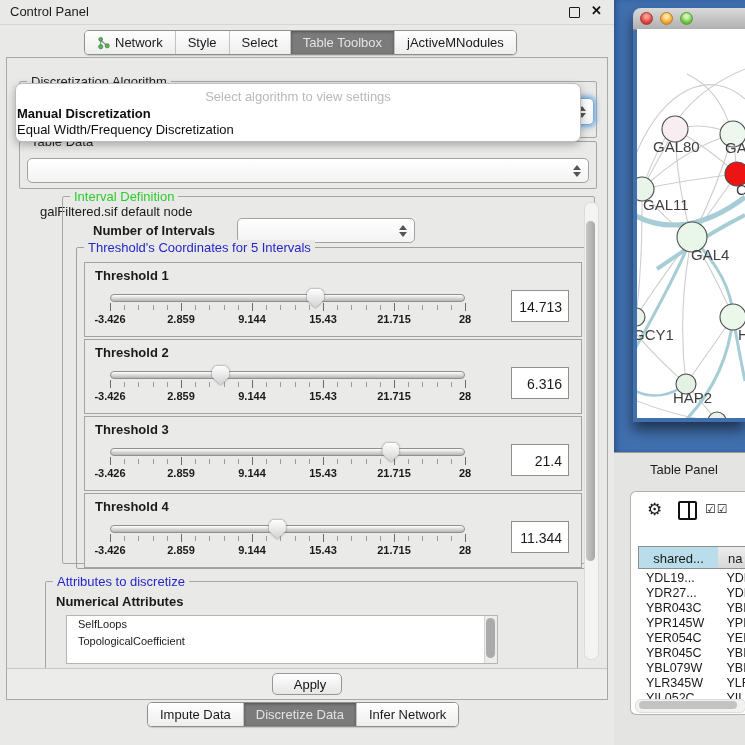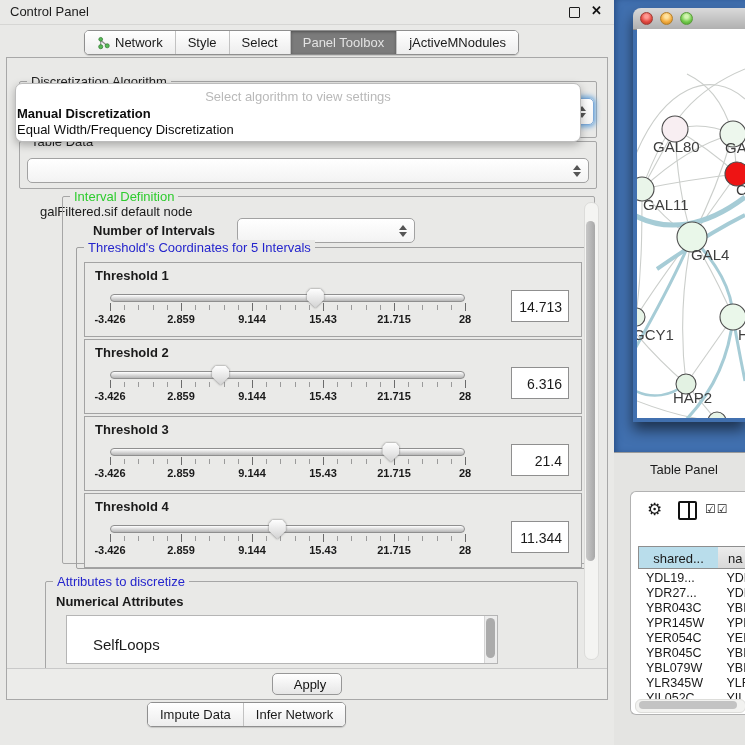--- a/index.html
+++ b/index.html
@@ -66,21 +66,21 @@
   .thumb-shape{width:100%;height:100%;background:linear-gradient(#fefefe,#d2d2d2);clip-path:polygon(20% 0%,80% 0%,100% 20%,100% 56%,50% 100%,0% 56%,0% 20%);}
   .tickbar{position:absolute;left:0;right:0;top:15px;height:5px;background:repeating-linear-gradient(to right,#9a9a9a 0 1px,transparent 1px 14.2px);}
   .ticklabels{position:absolute;left:0;right:0;top:0;height:40px;}
   .tick-major{position:absolute;top:13px;width:1px;height:8px;background:#6b6b6b;}
   .tick-label{position:absolute;top:23px;transform:translateX(-50%);font-size:11px;font-weight:bold;color:#1a1a1a;white-space:nowrap;}
   .valbox{position:absolute;right:12px;top:27px;width:58px;height:32px;background:#fff;border:1px solid #8f8f8f;font-size:14px;text-align:right;line-height:32px;padding-right:6px;box-sizing:border-box;}
 
   .attr-group{left:35px;top:391px;width:531px;height:90px;}
   .attr-sub{position:absolute;left:10px;top:12px;font-size:13px;}
   .attr-list{position:absolute;left:20px;top:33px;width:430px;height:47px;background:#fff;border:1px solid #b5b5b5;overflow:hidden;}
-  .attr-item{font-size:15px;padding:1px 0 1px 26px;line-height:15px;white-space:nowrap;margin-top:20px;}
+  .attr-item{font-size:11px;padding:1px 0 1px 11px;line-height:15px;white-space:nowrap;}
   .list-vscroll{position:absolute;right:0;top:0;bottom:0;width:12px;background:#ededed;border-left:1px solid #d5d5d5;}
   .list-vthumb{position:absolute;left:1px;top:2px;width:9px;height:40px;background:#ababab;border-radius:5px;}
 
   .apply-bar{position:absolute;left:0;right:0;bottom:0;height:30px;background:#ececea;border-top:1px solid #c9c9c9;}
   .apply-btn{position:absolute;left:50%;top:4px;transform:translateX(-50%);width:70px;height:22px;background:linear-gradient(#ffffff,#e6e6e6);border:1px solid #979797;border-radius:5px;font-size:13px;font-family:"Liberation Sans",sans-serif;color:#111;padding-left:12px;}
 
   
   .desktop{position:absolute;left:614px;top:0;width:131px;height:452px;background:var(--desktop_blue,#4170af);box-shadow:inset 4px 0 6px -2px #274e87;}
   .mac-window{position:absolute;left:19px;top:8px;width:112px;height:414px;border-radius:8px 0 0 0;box-shadow:0 8px 14px rgba(0,0,0,.55);}
   .mac-titlebar{position:absolute;left:0;top:0;right:0;height:21px;border-radius:8px 0 0 0;background:linear-gradient(#dadada,#b0b0b0);border-bottom:1px solid #8c8c8c;}
@@ -133,21 +133,21 @@
       </svg>
       <span>Network</span>
     </div>
     <div class="seg">
         <span>Style</span>
       </div>
     <div class="seg">
         <span>Select</span>
       </div>
     <div class="seg selected">
-        <span>Panel Toolbox</span>
+        <span>Table Toolbox</span>
       </div>
     <div class="seg">
         <span>jActiveMNodules</span>
       </div>
   </div>
 
   <div class="main-panel">
 
     <div class="group algo-group">
       <span class="group-label">Discretization Algorithm</span>
@@ -316,20 +316,23 @@
     </div>
 
     <div class="apply-bar">
       <button class="apply-btn">Apply</button>
     </div>
   </div>
 
   <div class="tabgroup bottom-tabs">
     <div class="seg">
         <span>Impute Data</span>
+      </div>
+    <div class="seg selected">
+        <span>Discretize Data</span>
       </div>
     <div class="seg">
         <span>Infer Network</span>
       </div>
   </div>
 </div>
 
 <div class="desktop">
   <div class="mac-window">
     <div class="mac-titlebar">

